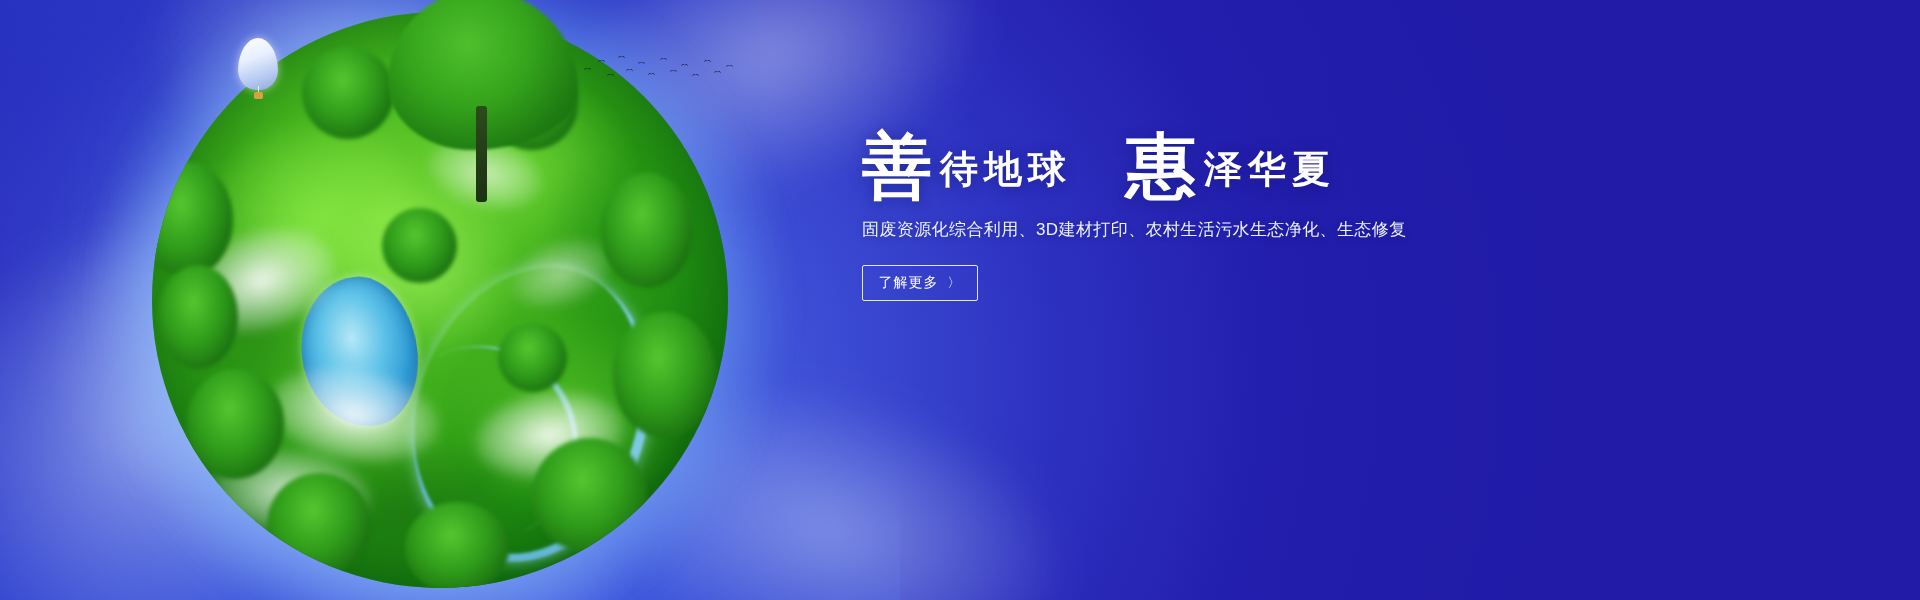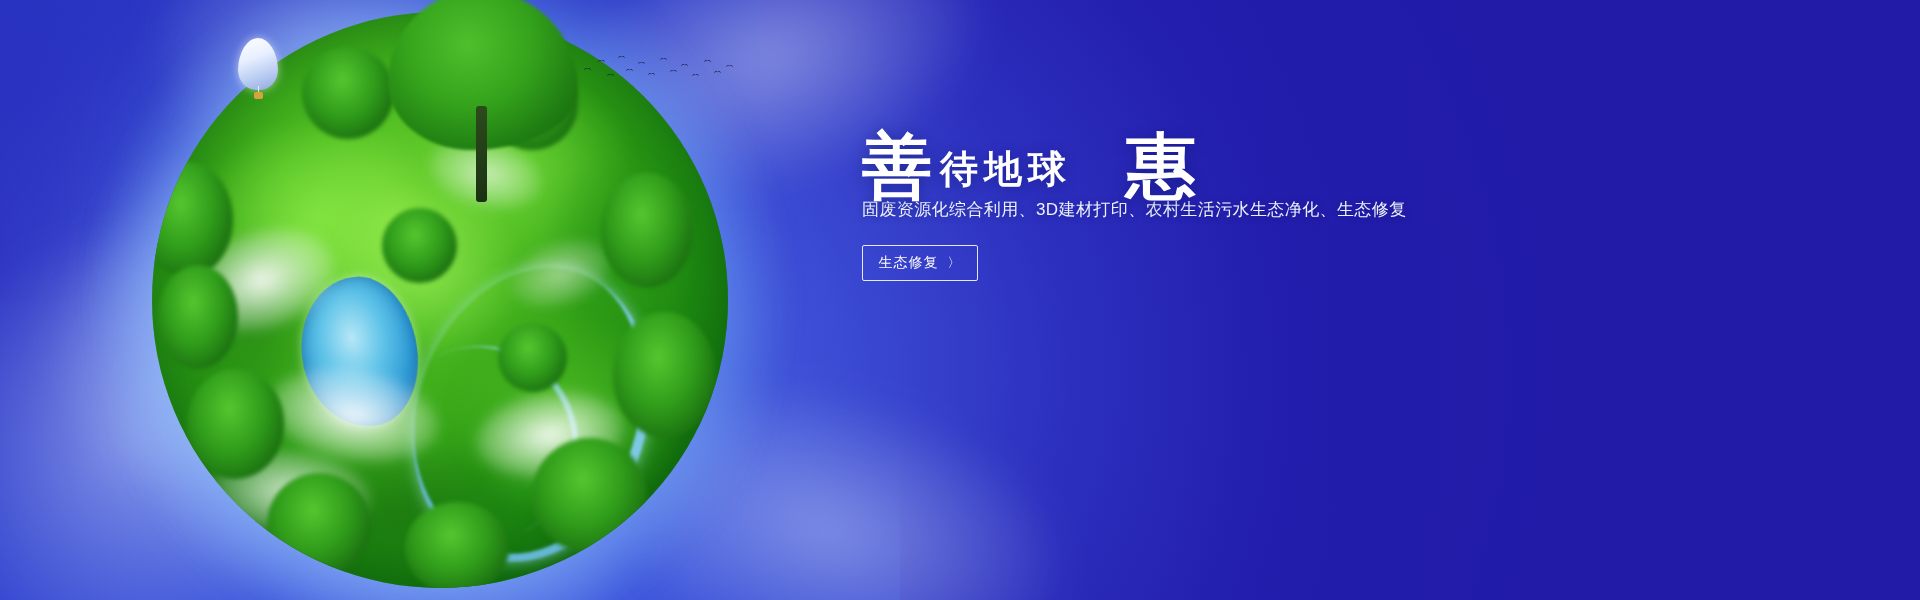--- a/index.html
+++ b/index.html
@@ -232,20 +232,21 @@
   .subtitle {
     margin-top:22px;
     color:#ffffff;
     font-size:25px;
     letter-spacing:7px;
     font-weight:400;
     white-space:nowrap;
     text-shadow:0 1px 8px rgba(10,20,90,0.35);
   }
   .desc {
+    margin-top:20px;
     color:#eef2ff;
     font-size:17px;
     letter-spacing:0.4px;
     white-space:nowrap;
     text-shadow:0 1px 6px rgba(10,20,90,0.35);
   }
   .cta {
     margin-top:24px;
     display:inline-flex;
     align-items:center;
@@ -351,25 +352,26 @@
 
   <div class="bg-right-fade"></div>
 
   <div class="text-block">
 
     <div class="headline">
       <span class="hl-big">善</span>
       <span class="hl-small">待地球</span>
       <span class="hl-gap"></span>
       <span class="hl-big">惠</span>
+      <span class="hl-small">泽华夏</span>
     </div>
 
 
     <div class="desc">固废资源化综合利用、3D建材打印、农村生活污水生态净化、生态修复</div>
 
     <div class="cta">
-      <span>生态修复</span>
+      <span>了解更多</span>
       <span class="chev">〉</span>
     </div>
 
   </div>
 
 </div>
 
 </body></html>

